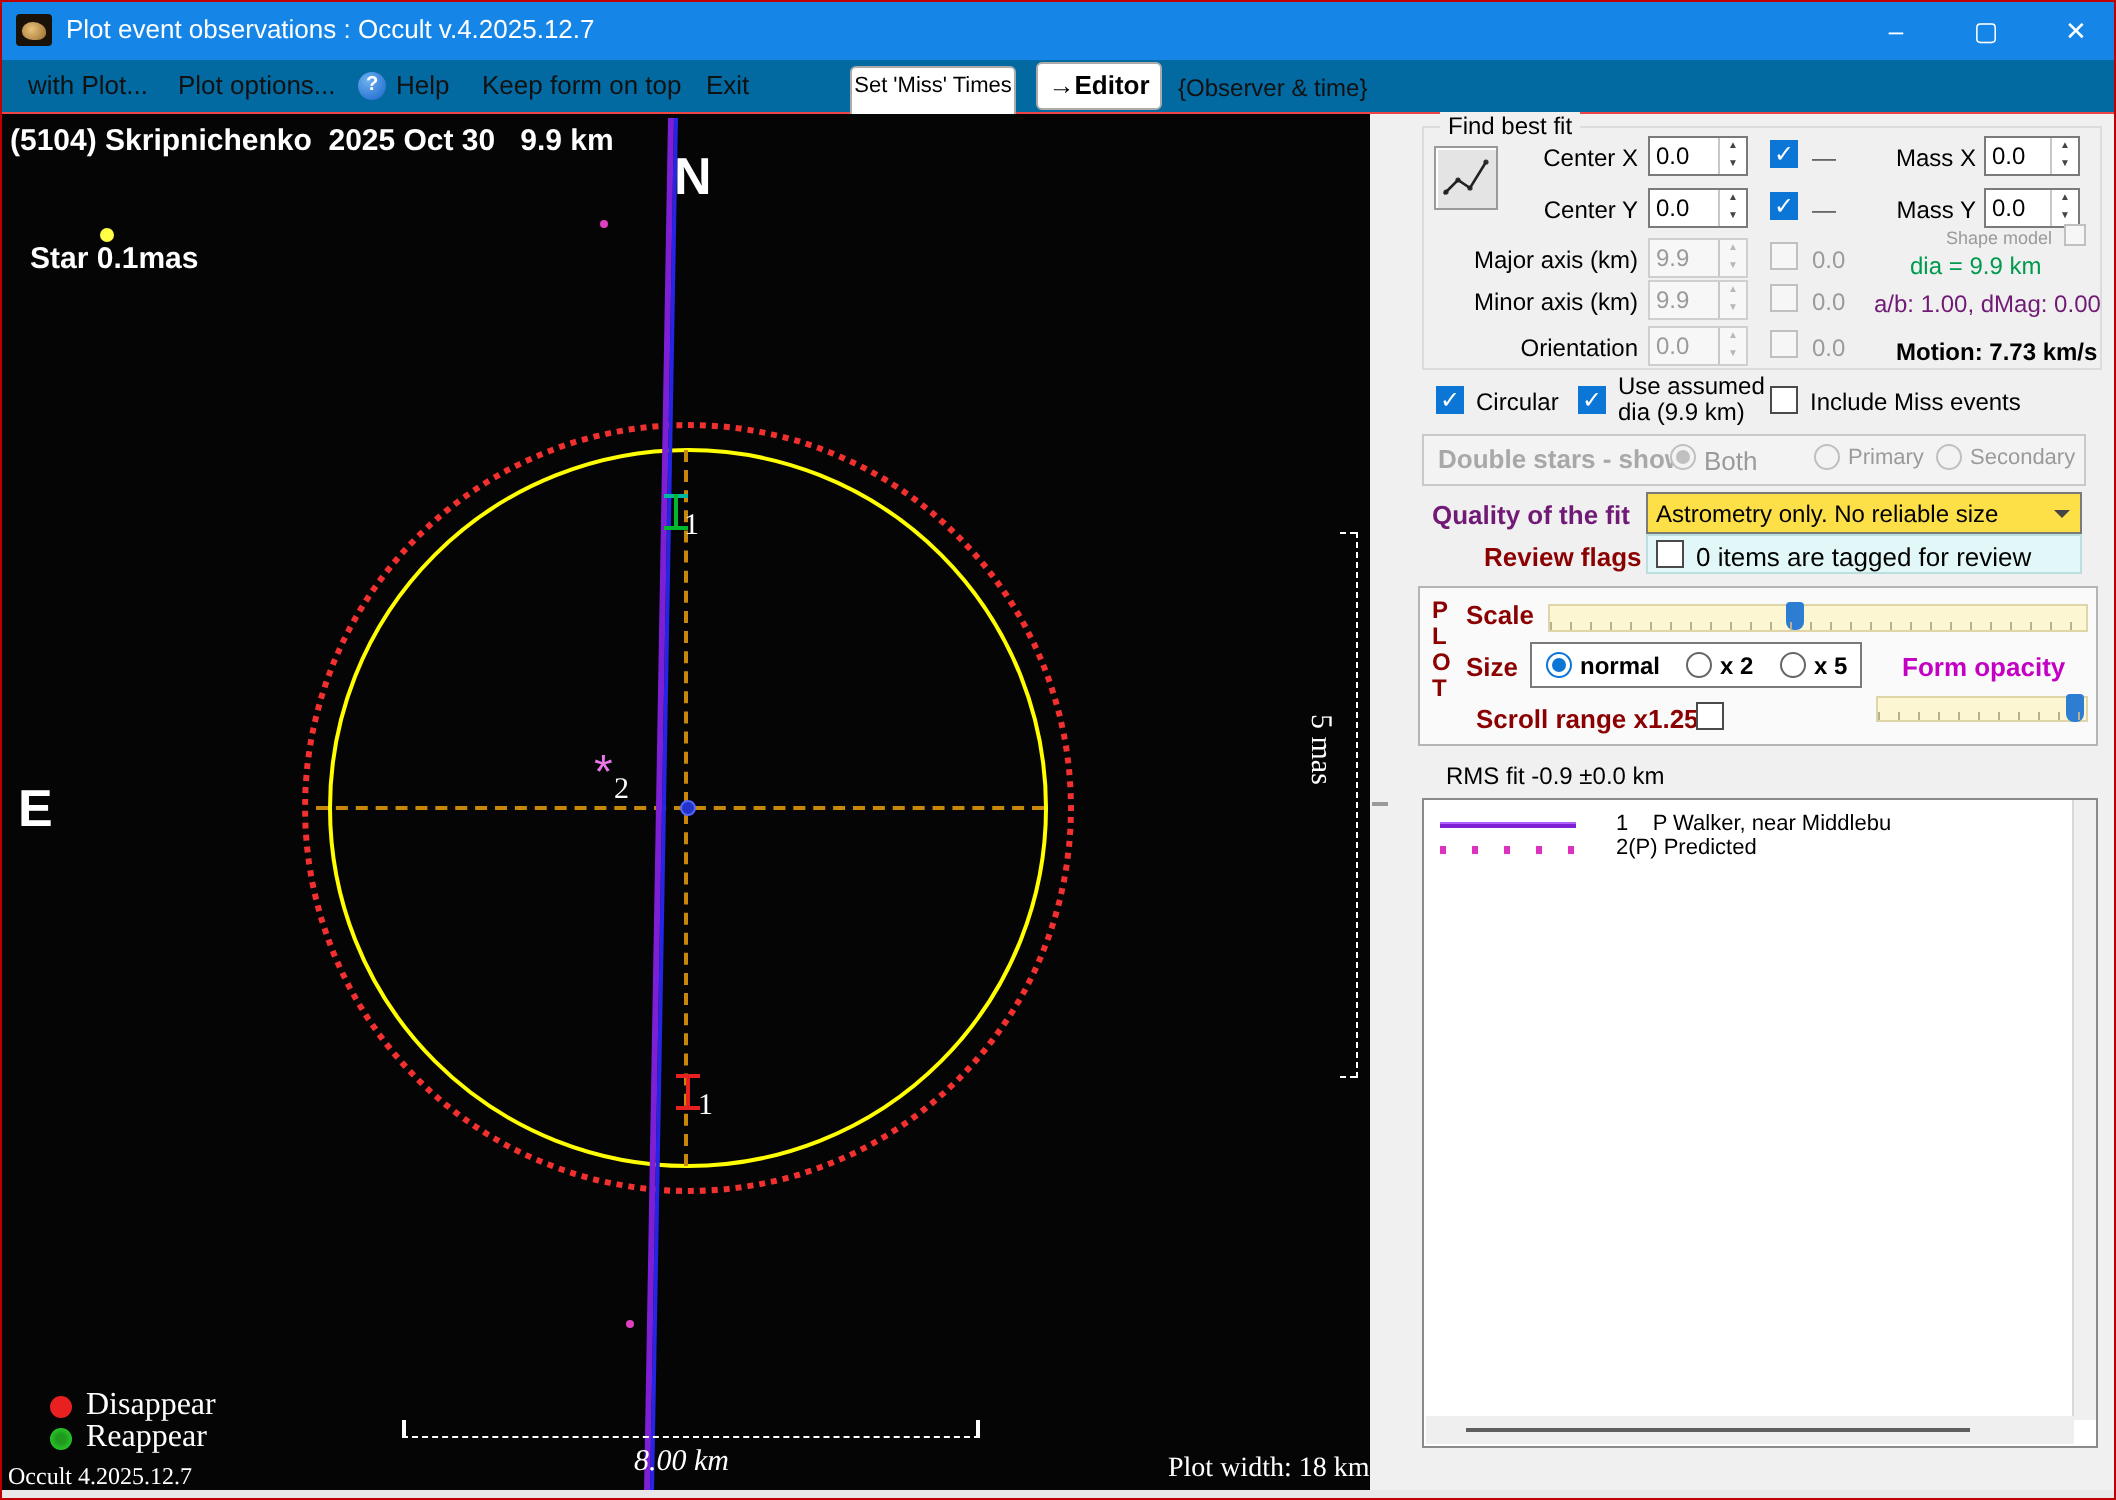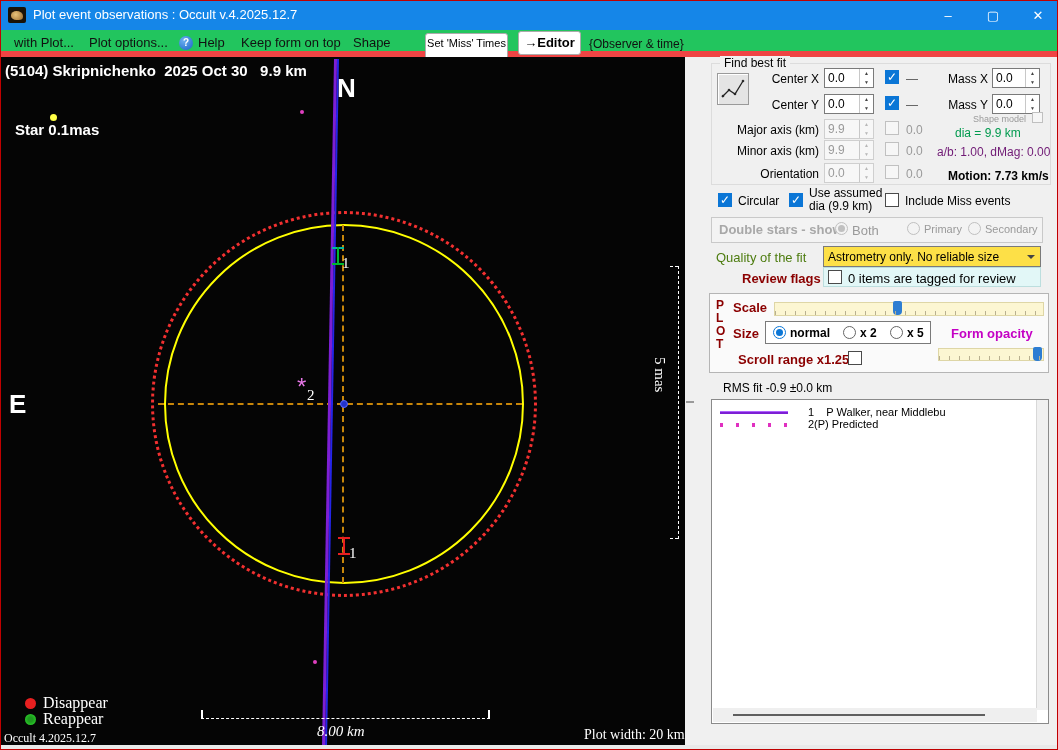--- a/index.html
+++ b/index.html
@@ -11,22 +11,22 @@
   .titlebar { position:absolute; left:0; top:0; width:1058px; height:29px; background:#1586e8; }
   .appicon { position:absolute; left:7px; top:6px; width:18px; height:16px; background:#1a1208;
              border-radius:2px; overflow:hidden; }
   .appicon i { position:absolute; left:3px; top:4px; width:12px; height:9px; border-radius:50% 60% 40% 50%;
                background:radial-gradient(circle at 40% 40%, #e8c27a, #9a6b2f); display:block; }
   .title { position:absolute; left:32px; top:6px; color:#fff; font-size:13px; white-space:pre; }
   .wbtn { position:absolute; top:0; width:44px; height:29px; color:#fff; text-align:center;
           line-height:29px; font-size:13px; }
 
   
-  .menubar { position:absolute; left:0; top:29px; width:1058px; height:27px; background:#22c55e;
-             border-bottom:6px solid #ef4444; }
+  .menubar { position:absolute; left:0; top:29px; width:1058px; height:27px; background:#0369a1;
+             border-bottom:1px solid #ef4444; }
   .mitem { position:absolute; top:5px; font-size:13px; color:#111; white-space:pre; }
   .helpicon { position:absolute; left:178px; top:6px; width:14px; height:14px; border-radius:50%;
               background:radial-gradient(circle at 35% 30%, #6db1f0, #1763c8); color:#fff; font-size:10px;
               font-weight:bold; text-align:center; line-height:14px; }
   .btn { position:absolute; background:#fff; border:1px solid #ababab; border-radius:3px;
          text-align:center; color:#000; }
 
   
   .plot { position:absolute; left:0; top:56px; width:684px; height:694px; background:#050505; overflow:hidden; }
   .ptxt { position:absolute; color:#fff; white-space:pre; }
@@ -97,21 +97,21 @@
           font-size:11px; white-space:pre; }
   .lrow .txt { position:absolute; left:96px; top:-1px; }
   .lsym { position:absolute; left:8px; width:68px; }
   .vsb { position:absolute; right:0; top:0; width:12px; height:310px; background:#f0f0f0; border-left:1px solid #d8d8d8; }
   .hsb { position:absolute; left:1px; bottom:1px; width:324px; height:14px; background:#efefef; }
   .hsb i { position:absolute; left:20px; top:6px; width:252px; height:2px; background:#5f5f5f; display:block; }
 
   .maroon { color:#8b0000; font-weight:bold; }
   .magenta { color:#c400c4; font-weight:bold; }
   .green { color:#009a4e; }
-  .greenb { color:#4d7c0f; font-weight:normal; }
+  .greenb { color:#701a75; font-weight:bold; }
   .blue { color:#701a75; }
   .gray { color:#9a9a9a; }
   .bottomstrip { position:absolute; left:0; top:744px; width:1058px; height:6px; background:#e9e9e9; }
 </style>
 </head>
 <body>
 
 <div id="win">
 
   <div class="titlebar">
@@ -123,21 +123,21 @@
     <span class="wbtn" style="left:970px;">▢</span>
     <span class="wbtn" style="left:1015px;">✕</span>
   </div>
 
   <div class="menubar">
     <span class="mitem" style="left:13px;">with Plot...</span>
     <span class="mitem" style="left:88px;">Plot options...</span>
     <span class="helpicon">?</span>
     <span class="mitem" style="left:197px;">Help</span>
     <span class="mitem" style="left:240px;">Keep form on top</span>
-    <span class="mitem" style="left:352px;">Shape</span>
+    <span class="mitem" style="left:352px;">Exit</span>
     <span class="btn" style="left:424px; top:3px; width:83px; height:36px; font-size:11px; line-height:18px;">Set 'Miss' Times</span>
     <span class="btn" style="left:517px; top:1px; width:63px; height:24px; font-size:13px; font-weight:bold; line-height:22px;">→Editor</span>
     <span class="mitem" style="left:588px; top:7px; font-size:12px;">{Observer &amp; time}</span>
   </div>
 
   <div class="plot">
 
     <span class="ptxt hdr" style="left:4px; top:5px;">(5104) Skripnichenko  2025 Oct 30   9.9 km</span>
     <span class="ptxt cardinal" style="left:336px; top:16px;">N</span>
     <span class="ptxt cardinal" style="left:8px; top:332px;">E</span>
@@ -183,21 +183,21 @@
     <div class="tick" style="left:200px; top:653px; width:2px; height:9px;"></div>
     <div class="tick" style="left:487px; top:653px; width:2px; height:9px;"></div>
     <span class="ptxt serif" style="left:316px; top:666px; font-size:15px; font-style:italic;">8.00 km</span>
 
     <span class="dot" style="left:24px; top:641px; width:11px; height:11px; background:#e82020;"></span>
     <span class="ptxt serif" style="left:42px; top:637px; font-size:16px;">Disappear</span>
     <span class="dot" style="left:24px; top:657px; width:11px; height:11px; background:radial-gradient(circle,#1f9a1f 30%,#27c427 70%);"></span>
     <span class="ptxt serif" style="left:42px; top:653px; font-size:16px;">Reappear</span>
 
     <span class="ptxt serif" style="left:3px; top:674px; font-size:12px;">Occult 4.2025.12.7</span>
-    <span class="ptxt serif" style="left:583px; top:670px; font-size:14px;">Plot width: 20 km</span>
+    <span class="ptxt serif" style="left:583px; top:670px; font-size:14px;">Plot width: 18 km</span>
   </div>
 
   <div class="rpanel">
 
     <div style="position:absolute; left:1px; top:344px; width:8px; height:2px; background:#9a9a9a;"></div>
 
     <div class="group" style="left:26px; top:6px; width:340px; height:122px;padding-left:15px;">
       <span class="glabel">Find best fit</span>
     </div>
     <div style="position:absolute; left:32px; top:16px; width:32px; height:32px; background:#e4e4e4; border:1px solid #9a9a9a; box-shadow:inset 1px 1px 0 #fff;">

